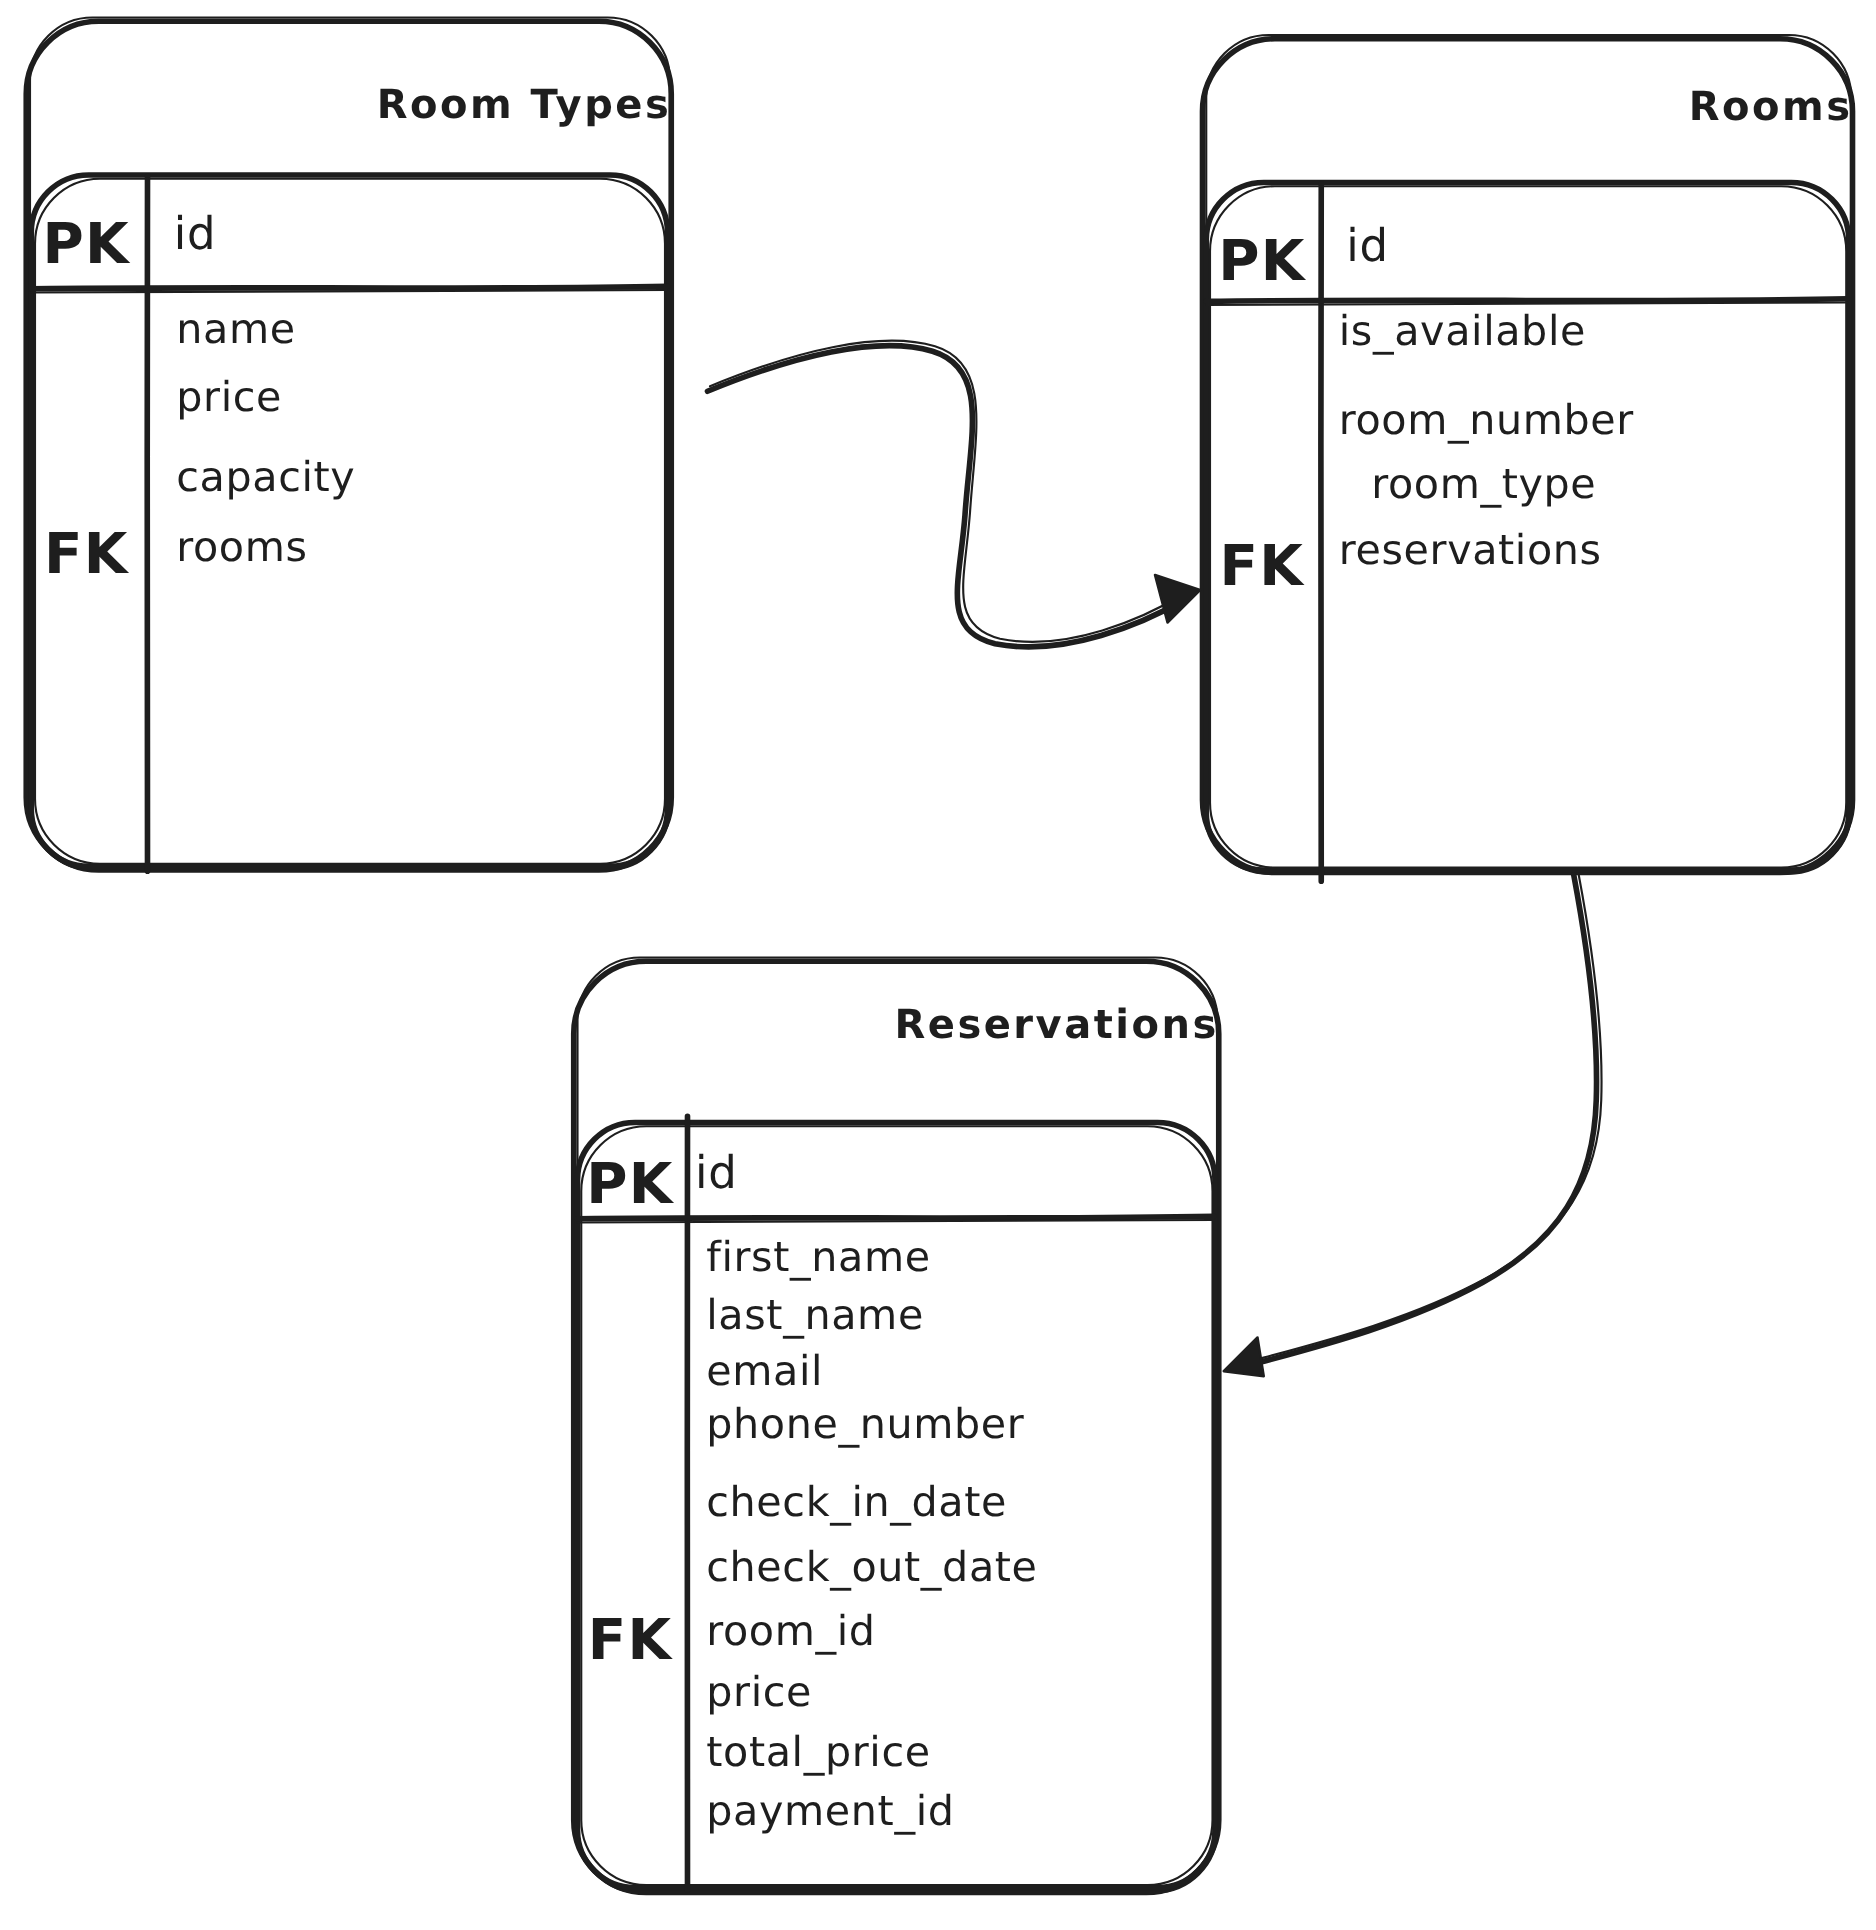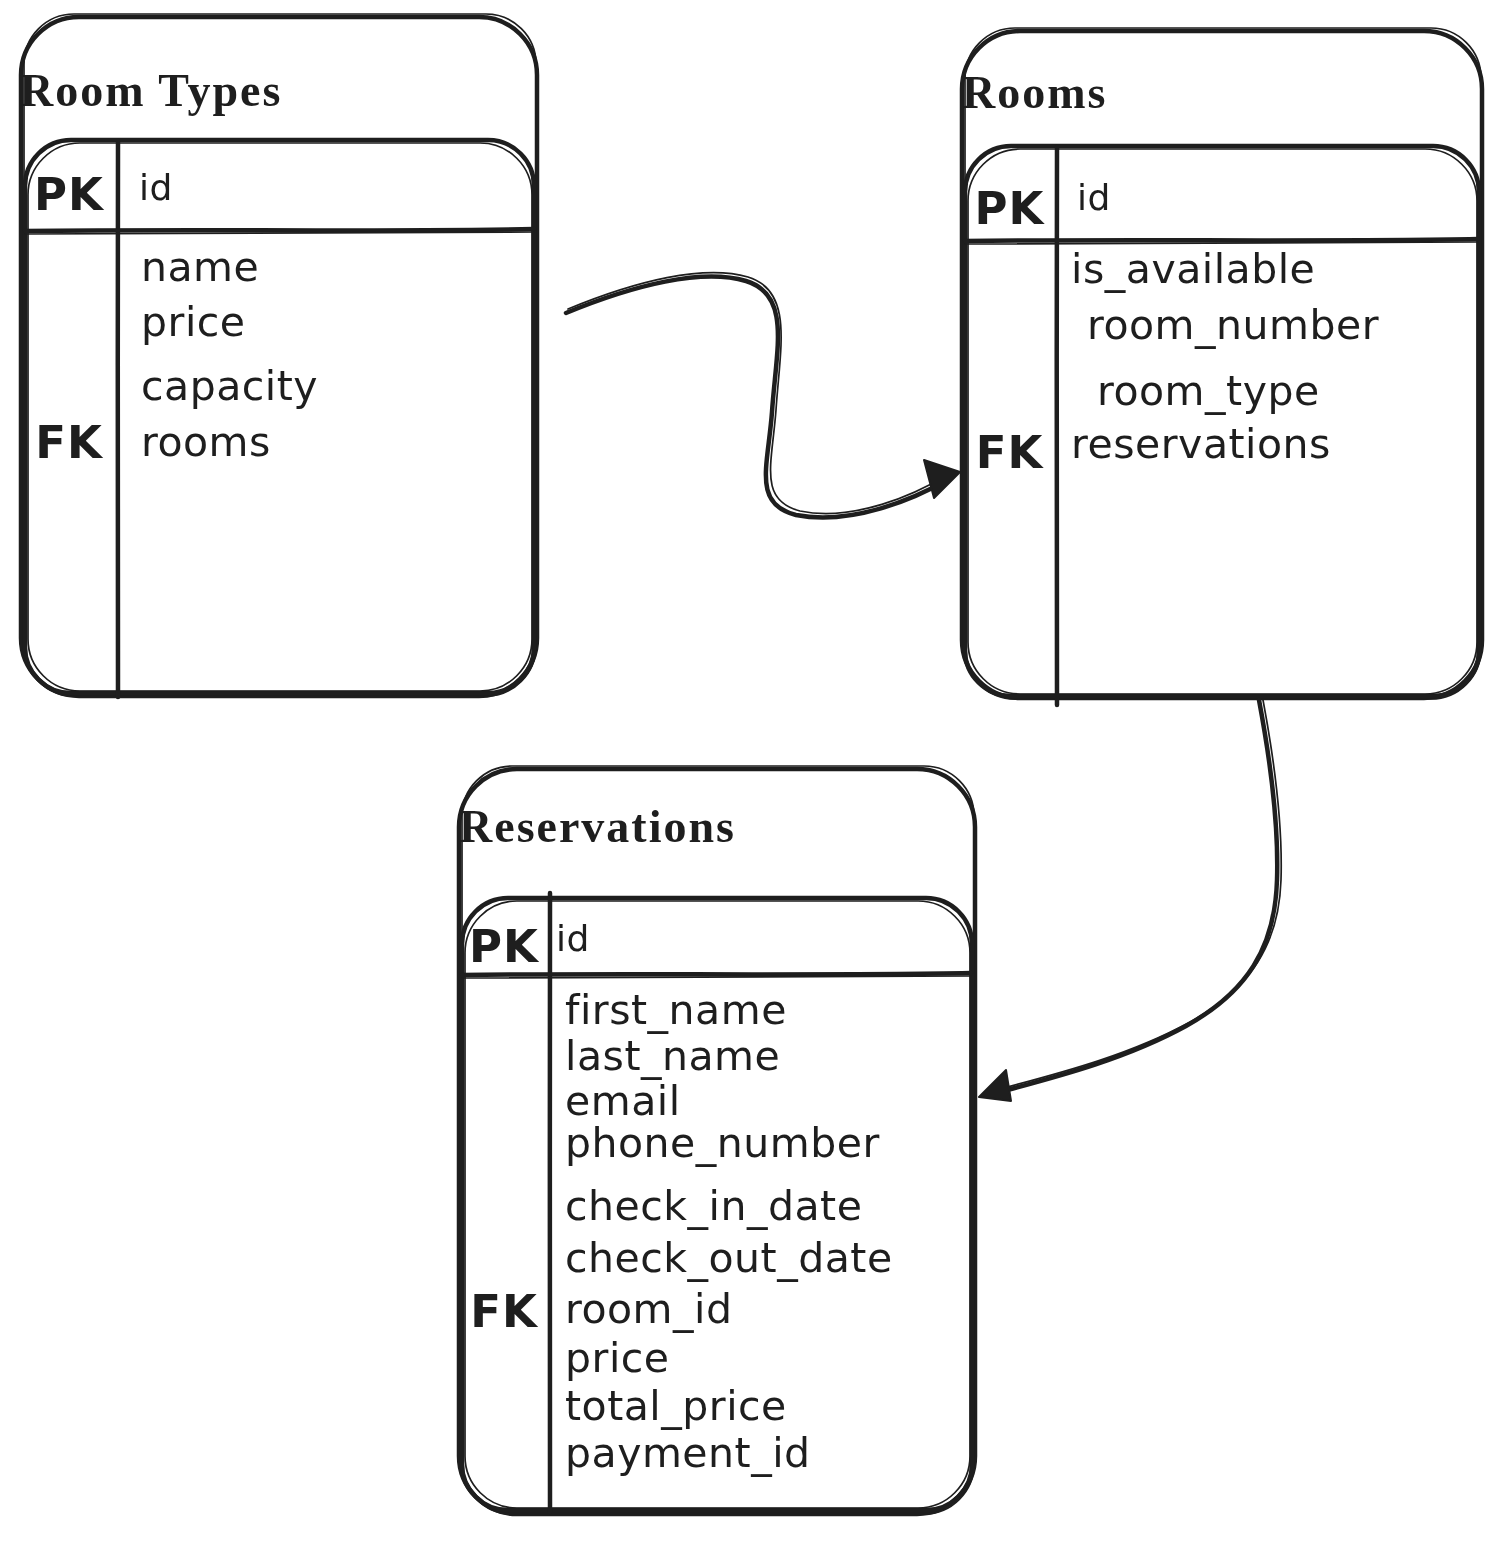--- a/index.html
+++ b/index.html
@@ -27,33 +27,32 @@
   .strokes .main  { stroke-width: 4.5px; }
   .strokes .thin  { stroke-width: 1.7px; }
   .strokes .head  { fill: #1e1e1e; stroke: #1e1e1e; stroke-width: 2px; }
   .label {
     position: absolute;
     white-space: nowrap;
     line-height: 1.1;
     letter-spacing: 0.5px;
   }
   .t-title {
-    font-size: 46px;
+    font-size: 32px;
     font-weight: bold;
-    text-align: left;
+    text-align: right;
     letter-spacing: 2px;
-    font-family: Liberation Serif, serif;
   }
   .t-key {
     font-size: 45px;
     font-weight: bold;
     text-align: center;
     letter-spacing: 1px;
   }
-  .t-field { font-size: 41px; }
+  .t-field { font-size: 33px; }
   .grp { display: contents; }
 </style>
 </head>
 <body>
 
 <div class="canvas">
 
   <svg class="strokes" viewBox="0 0 1501 1544" xmlns="http://www.w3.org/2000/svg">
 
     <g>
@@ -110,21 +109,21 @@
     <div class="label t-key" style="left:20px; top:418px; width:98px;">FK</div>
     <div class="label t-field" style="left:141px; top:420px;">rooms</div>
   </div>
 
   
   <div class="grp">
     <div class="label t-title" style="left:962px; top:68px; width:520px;">Rooms</div>
     <div class="label t-key" style="left:962px; top:184px; width:95px;">PK</div>
     <div class="label t-field" style="left:1077px; top:178px; font-size:36px;">id</div>
     <div class="label t-field" style="left:1071px; top:247px;">is_available</div>
-    <div class="label t-field" style="left:1071px; top:303px;margin-left:16px;">room_number</div>
+    <div class="label t-field" style="left:1071px; top:318px;">room_number</div>
     <div class="label t-field" style="left:1071px; top:369px;margin-left:26px;">room_type</div>
     <div class="label t-key" style="left:962px; top:428px; width:95px;">FK</div>
     <div class="label t-field" style="left:1071px; top:422px;">reservations</div>
   </div>
 
   
   <div class="grp">
     <div class="label t-title" style="left:459px; top:802px; width:516px;">Reservations</div>
     <div class="label t-key" style="left:459px; top:922px; width:90px;">PK</div>
     <div class="label t-field" style="left:556px; top:919px; font-size:36px;">id</div>

